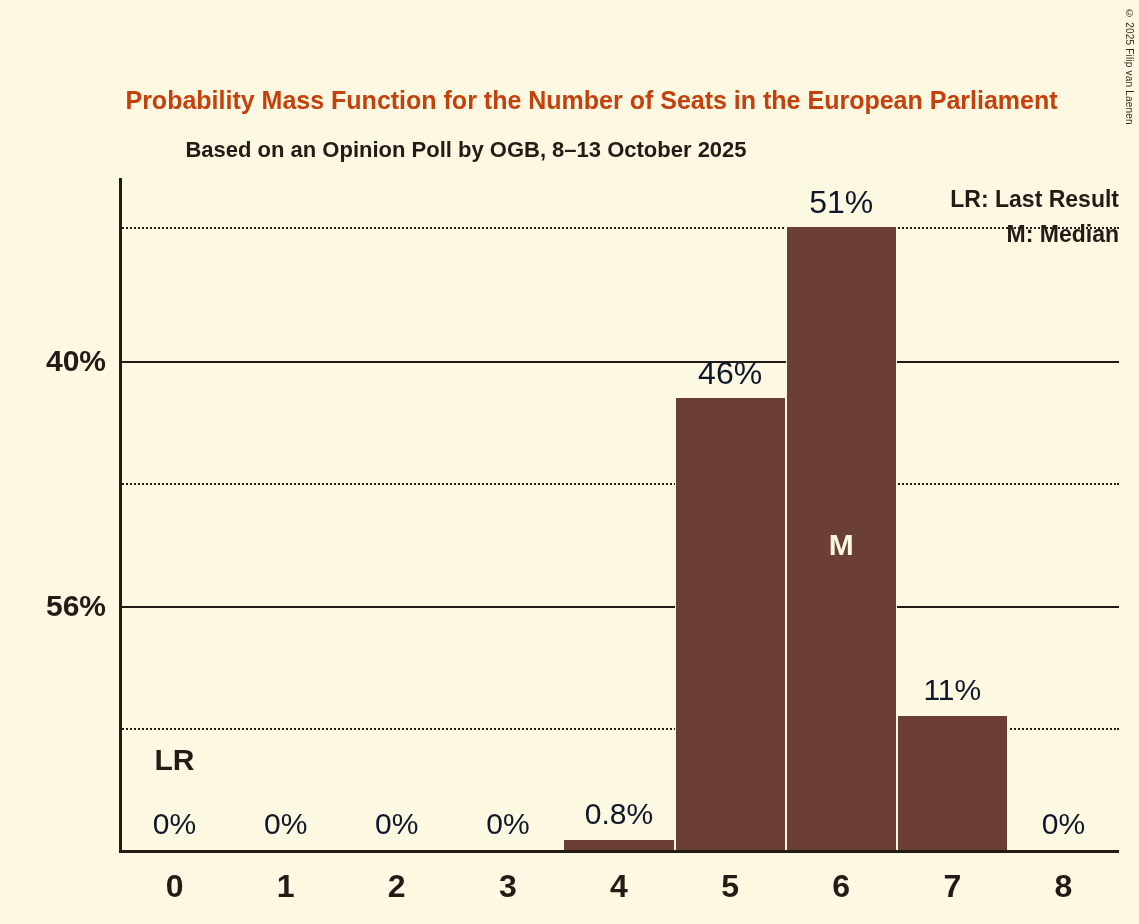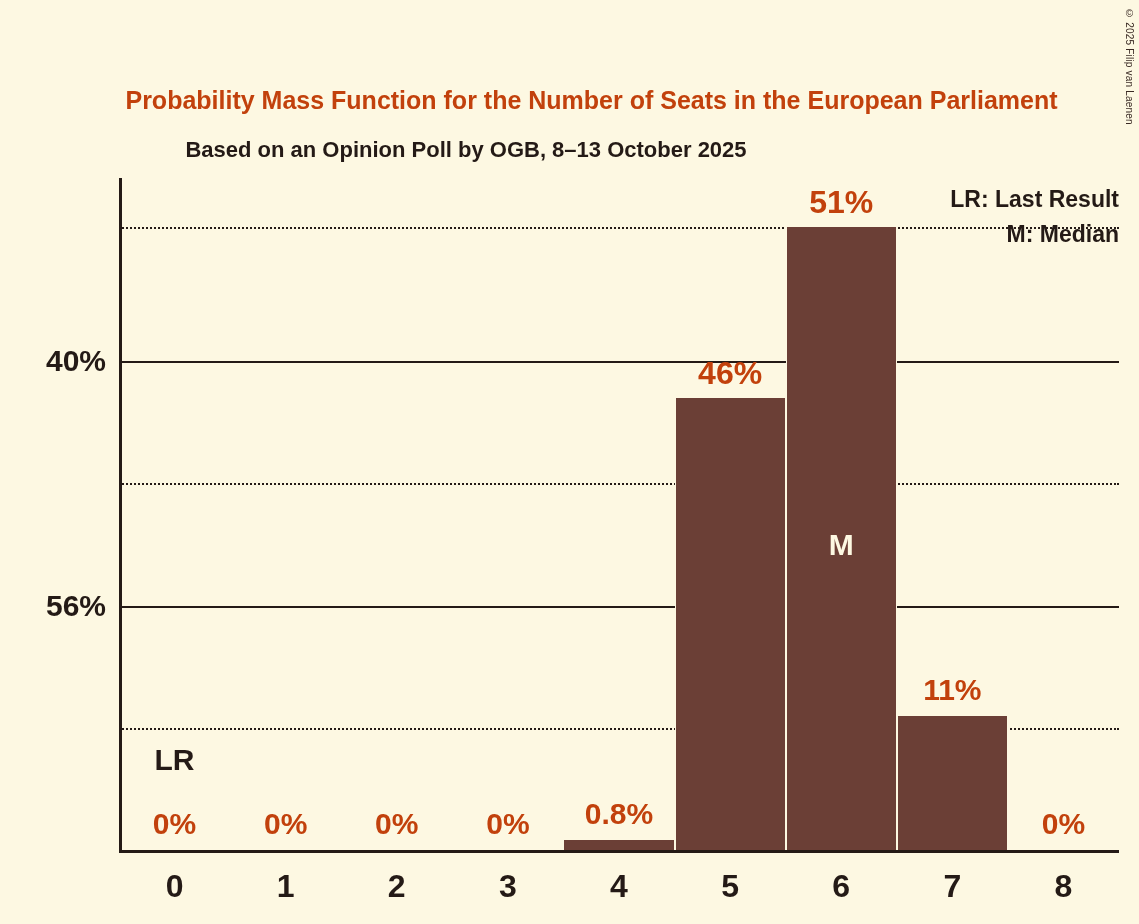--- a/index.html
+++ b/index.html
@@ -111,22 +111,22 @@
     position: absolute;
     background: #6b four;
     background: #6b3f36;
     border-left: 1px solid #fdf8e2;
     border-right: 1px solid #fdf8e2;
     box-sizing: border-box;
   }
   .bar-value {
     position: absolute;
     font-size: 30px;
-    font-weight: bold;
-    color: #c2410c;
+    font-weight: normal;
+    color: #0f172a;
     text-align: center;
     transform: translateX(-50%);
     white-space: nowrap;
   }
   .bar-value.big {
     font-size: 32px;
   }
   .xtick {
     position: absolute;
     top: 868px;

